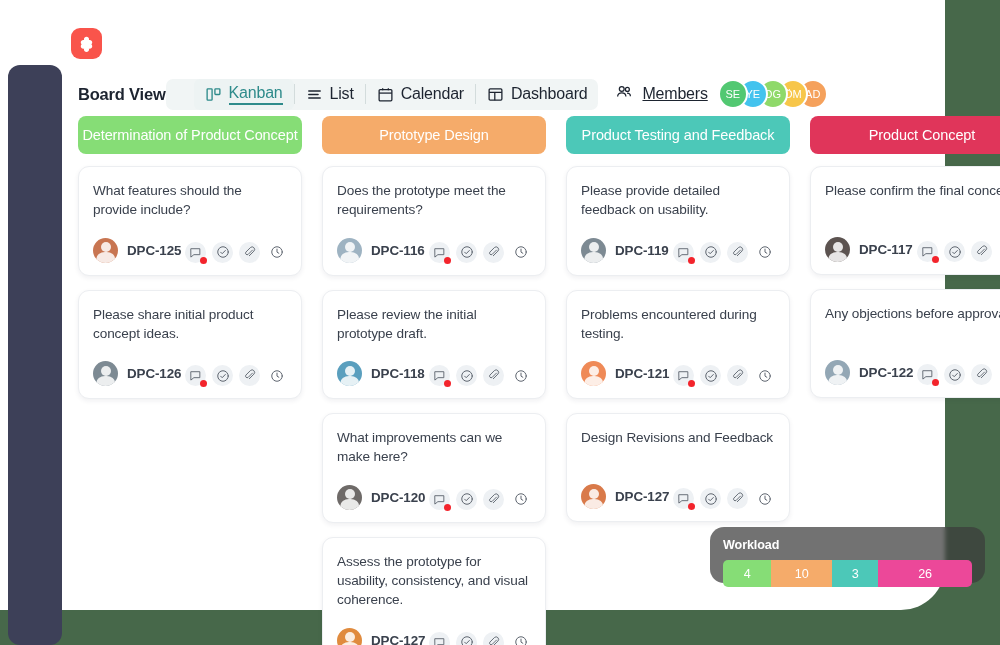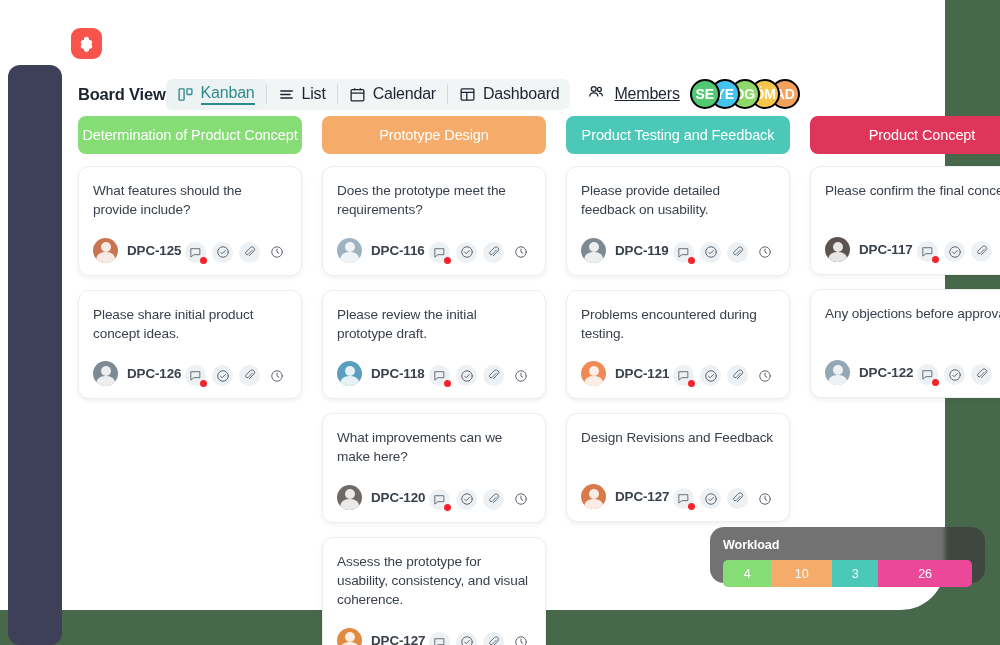--- a/index.html
+++ b/index.html
@@ -62,31 +62,31 @@
     cursor: pointer;
   }
   .tab.active {
     background: #edf3f3;
     color: #2e8b8b;
   }
   .tab.active .tab-label {
     border-bottom: 2px solid #2e8b8b;
     padding-bottom: 1px;
   }
-  .tab-strip { display: flex; align-items: center; background: #f1f5f5; border-radius: 7px; }
+  .tab-strip { display: flex; align-items: center; background: #f1f5f5; border-radius: 7px; padding-left: 28px; }
   .divider { width: 1px; height: 20px; background: #d3dcdc; }
   .tab svg { display:block; flex: 0 0 auto; }
   .members-tab { margin-left: 10px; display: flex; align-items: center; gap: 8px; padding: 4px 6px; cursor: pointer; }
   .members-label { font-size: 16px; color: #1d2430; letter-spacing:-0.2px;text-decoration:underline; }
   .avatars { display: flex; align-items: center; margin-left: 2px; }
   .av {
     width: 30px; height: 30px; border-radius: 50%;
     display: flex; align-items: center; justify-content: center;
-    color: #fff; font-size: 14px; font-weight: 700;
-    border: 2px solid #000000;
+    color: #fff; font-size: 11px; font-weight: 400;
+    border: 2px solid #ffffff;
     margin-left: -10px;
   }
   .av:first-child { margin-left: 0; }
 
   
   .board {
     position: absolute;
     left: 78px; top: 116px;
     right: 0; bottom: 0;
     display: flex; gap: 20px;

